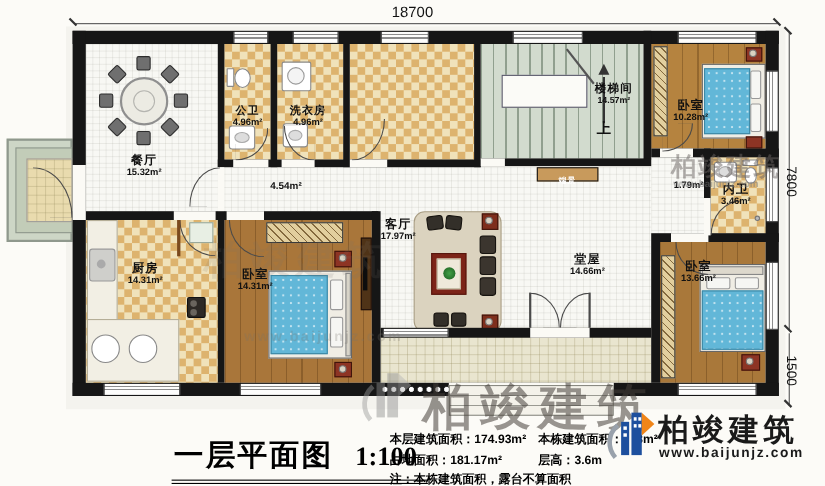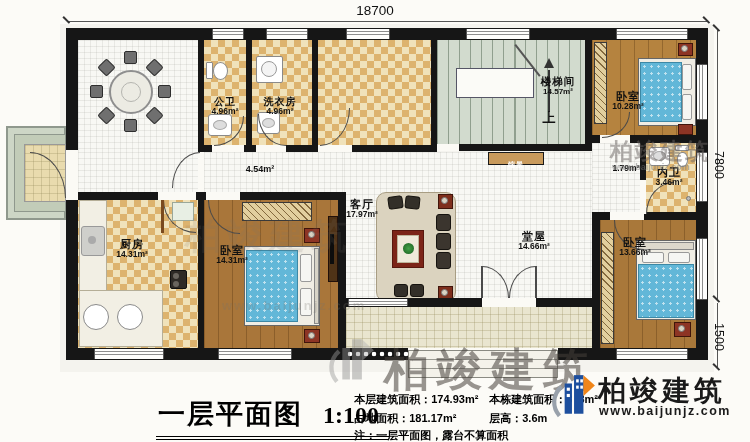--- a/index.html
+++ b/index.html
@@ -214,20 +214,24 @@
   <div class="arc" style="left:614px;top:220px;width:30px;height:30px;border-left:1.4px solid #4a4a4a;border-bottom:1.4px solid #4a4a4a;border-bottom-left-radius:100% 100%"></div>
   <div class="arc" style="left:482px;top:266px;width:27px;height:32px;border-top:1.4px solid #4a4a4a;border-right:1.4px solid #4a4a4a;border-top-right-radius:100% 100%"></div>
   <div class="arc" style="left:509px;top:266px;width:27px;height:32px;border-top:1.4px solid #4a4a4a;border-left:1.4px solid #4a4a4a;border-top-left-radius:100% 100%"></div>
   <div class="abs" style="left:481px;top:266px;width:2px;height:32px;background:#4a4a4a"></div>
   <div class="abs" style="left:535px;top:266px;width:2px;height:32px;background:#4a4a4a"></div>
 
   <div class="abs" style="left:488px;top:152px;width:56px;height:13px;background:#c89a5c;border:1.5px solid #1a1a1a;text-align:center">
     <span style="font-size:7px;font-weight:bold;color:#fff;line-height:10px;letter-spacing:1px">端景</span>
   </div>
 
+  <div class="lbl" style="left:98px;top:140px;width:66px">
+    <span class="rname">餐厅</span>
+      <span class="rarea">15.32m²</span>
+  </div>
   <div class="lbl" style="left:203px;top:96px;width:44px">
     <span class="rname" style="font-size:10px">公卫</span>
       <span class="rarea">4.96m²</span>
   </div>
   <div class="lbl" style="left:246px;top:96px;width:68px">
     <span class="rname" style="font-size:10px">洗衣房</span>
       <span class="rarea">4.96m²</span>
   </div>
   <div class="lbl" style="left:528px;top:76px;width:60px">
     <span class="rname" style="font-size:10.5px">楼梯间</span>
@@ -299,21 +303,21 @@
     <span style="font-size:27px;font-weight:bold;letter-spacing:2px">一层平面图</span>
     <span style="font-size:24px;font-weight:bold;margin-left:16px">1:100</span>
   </div>
   <div class="srow" style="left:342px;top:380px">
     <span>本层建筑面积：</span><span>174.93m²</span>
   </div>
   <div class="srow" style="left:342px;top:399px">
     <span>占地面积：</span><span>181.17m²</span>
   </div>
   <div class="srow" style="left:342px;top:416px">
-    <span>注：一层平面图，露台不算面积</span>
+    <span>注：本栋建筑面积，露台不算面积</span>
   </div>
   <div class="srow" style="left:477px;top:380px">
     <span>本栋建筑面积：</span><span>3  3m²</span>
   </div>
   <div class="srow" style="left:477px;top:399px">
     <span>层高：</span><span>3.6m</span>
   </div>
   <svg class="abs" style="left:549px;top:369px" width="48" height="54" viewBox="0 0 46 50">
     <path d="M10 44 C3 36 3 24 12 16" stroke="#99a1ab" stroke-width="4" fill="none"></path>
     <rect x="15" y="13" width="7" height="29" fill="#1d4f9e"></rect>

